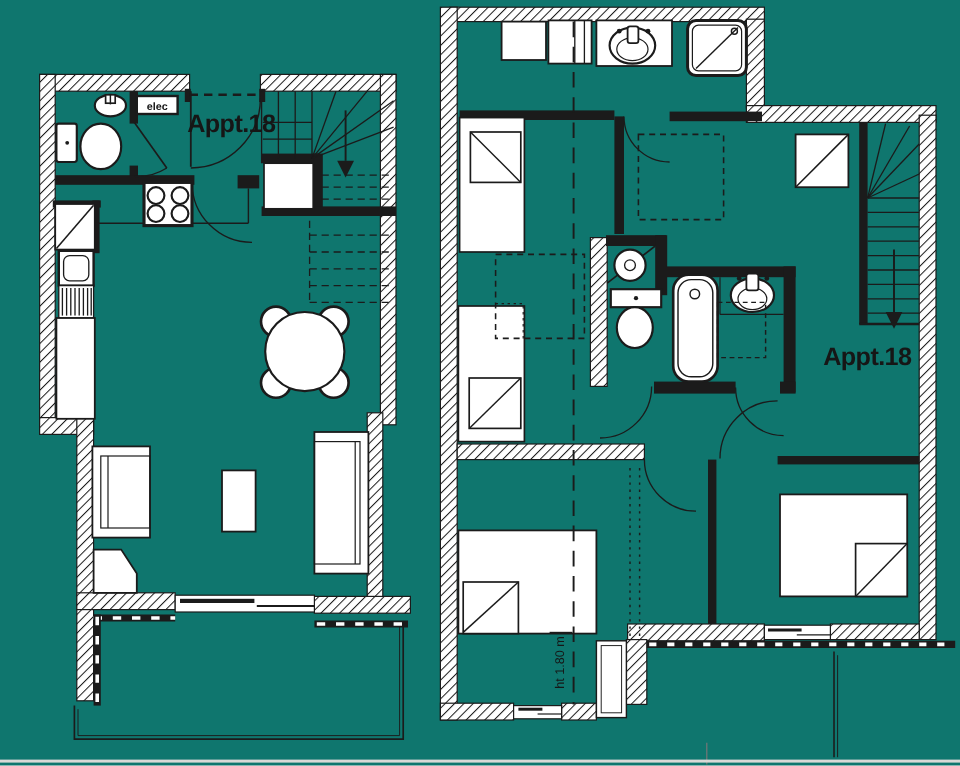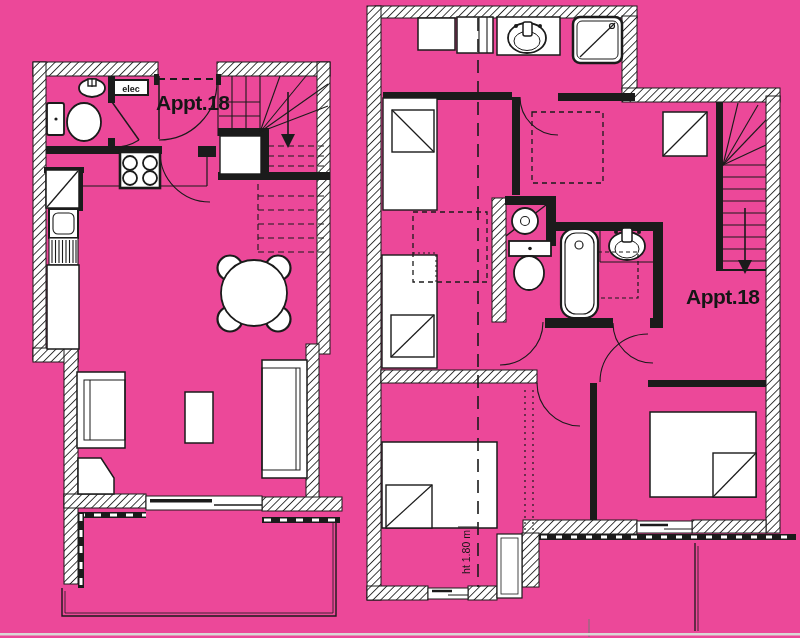--- a/index.html
+++ b/index.html
@@ -1,16 +1,16 @@
 <!DOCTYPE html>
 <html><head>
 <meta charset="utf-8">
 <style>
   html,body{margin:0;padding:0;background:#e8e8e6;}
-  .sheet{position:relative;width:800px;height:638px;background:#ec4899;overflow:hidden;
+  .sheet{position:relative;width:800px;height:638px;background:#0f766e;overflow:hidden;
          font-family:"Liberation Sans", sans-serif;}
   svg{position:absolute;left:0;top:0;}
   text{fill:#161616;}
   .plan-label{font-size:21px;font-weight:bold;letter-spacing:-0.5px;}
   .tiny-label{font-size:9px;font-weight:bold;}
   .ht-label{font-size:10.5px;}
 </style>
 </head>
 <body>
 

